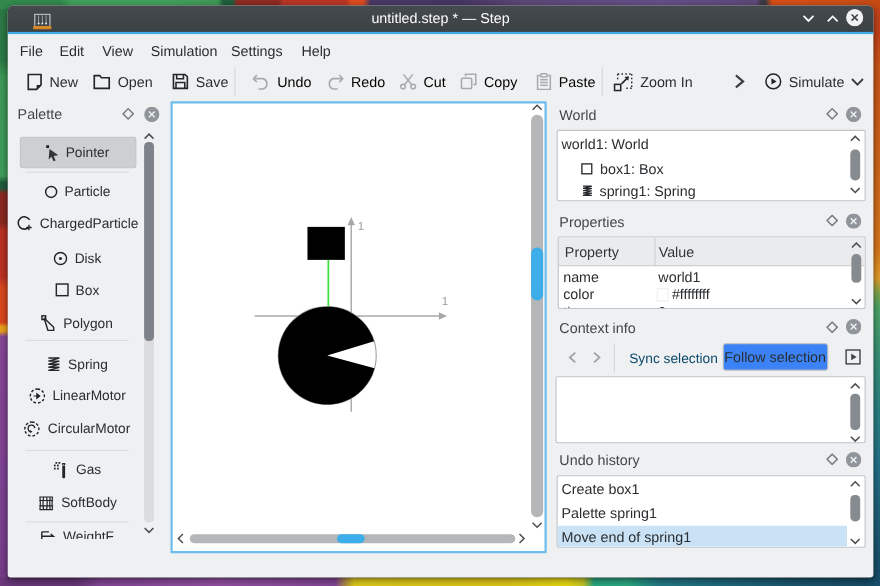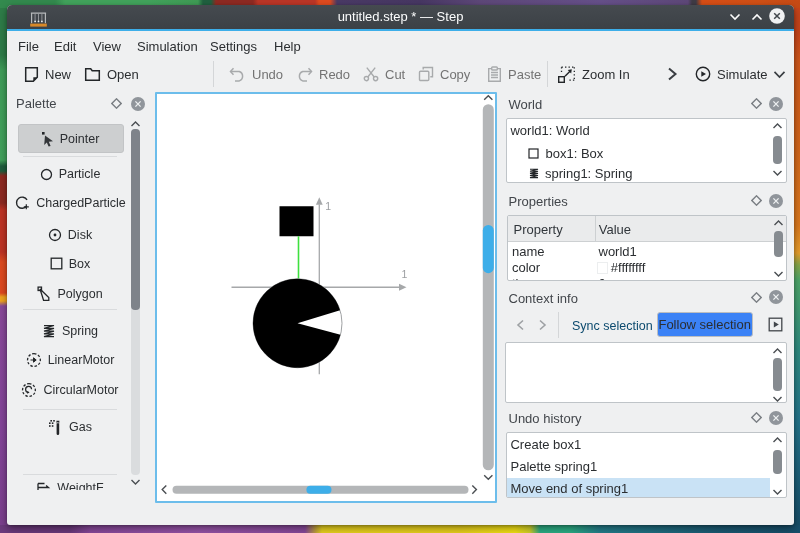--- a/index.html
+++ b/index.html
@@ -6,21 +6,21 @@
 #wall{left:0;top:0;width:800px;height:533px}
 #wall .strip{position:absolute}
 #win{left:7px;top:5px;width:787px;height:520px;background:#eff0f1;border-radius:5px 5px 3px 3px;box-shadow:0 4px 10px rgba(0,0,0,.38),0 1px 3px rgba(0,0,0,.25)}
 #tbar{left:0;top:0;width:787px;height:24px;background:linear-gradient(#454a4f,#3c4146);border-radius:5px 5px 0 0}
 #tbar .title{width:100%;text-align:center;top:4px;left:0;font-size:13px;color:#fbfcfc}
 #blueline{left:0;top:24px;width:787px;height:2px;background:#3daee9}
 #menubar{left:0;top:26px;width:787px;height:26px;font-size:13px;color:#2b2e31}
 #menubar span{position:absolute;top:8px}
 #toolbar{left:0;top:52px;width:787px;height:34px;font-size:13px;color:#2b2e31}
 .titem{position:absolute;top:0;height:34px;display:flex;align-items:center;gap:6px}
-.titem.dis{color:#737373}
+.titem.dis{color:#000000}
 .tsep{position:absolute;top:4px;width:1px;height:26px;background:#d4d6d8}
 svg{display:block}
 .panelT{font-size:13px;color:#42464b;white-space:nowrap}
 .wbox{background:#fff;border:1px solid #bfc4c8;border-radius:2px}
 .lrow{position:absolute;font-size:13px;color:#2b2e31;white-space:nowrap}
 .sbtrack{position:absolute;background:#d0d2d4;border-radius:4px}
 .sbthumb{position:absolute;background:#949a9f;border-radius:4px}
 .chev{position:absolute;color:#5a5e62}
 .prow{position:absolute;left:0;width:116px;display:flex;align-items:center;justify-content:center;gap:6px;font-size:12.5px;color:#2b2e31;box-sizing:border-box}
 .psep{left:11px;width:94px;height:1px;background:#d9dbdd}
@@ -73,20 +73,27 @@
           <path d="M13.3 11.2h-4v4z" fill="#232629"></path>
         </svg>
         <span>New</span>
       </div>
   <div class="titem" style="left:77px">
         <svg width="17" height="15" viewBox="0 0 17 15">
           <path d="M1.7 13.3V1.7h5l1.5 2h7.1v9.6z" fill="none" stroke="#232629" stroke-width="1.5"></path>
         </svg>
         <span>Open</span>
       </div>
+  <div class="titem" style="left:149px">
+        <svg width="16" height="16" viewBox="0 0 16 16">
+          <path d="M1.7 1.7h10.5l2.1 2.1v10.5H1.7z" fill="none" stroke="#232629" stroke-width="1.5"></path>
+          <path d="M4.6 2v3.6h6.2V2M4 14v-5h8v5" fill="none" stroke="#232629" stroke-width="1.4"></path>
+        </svg>
+        <span>Save</span>
+      </div>
   <div class="tsep" style="left:206px"></div>
   <div class="titem dis" style="left:222px">
         <svg width="17" height="15" viewBox="0 0 17 15">
           <path d="M4.5 1.2 1.5 4.5l3 3.3" fill="none" stroke="#a8aaac" stroke-width="1.5"></path>
           <path d="M1.8 4.5h8.5a5 5 0 0 1 0 9.4H6" fill="none" stroke="#a8aaac" stroke-width="1.5"></path>
         </svg>
         <span>Undo</span>
       </div>
   <div class="titem dis" style="left:289px">
         <svg width="17" height="15" viewBox="0 0 17 15">
@@ -238,20 +245,28 @@
             <g fill="#232629">
               <rect x="1" y="3.4" width="1.6" height="1.6"></rect>
               <rect x="3.8" y="3.4" width="1.6" height="1.6"></rect>
               <rect x="1" y="6.2" width="1.6" height="1.6"></rect>
               <rect x="3.8" y="6.2" width="1.6" height="1.6"></rect>
               <rect x="2.4" y="1" width="1.6" height="1.6"></rect>
               <rect x="5.2" y="1" width="1.6" height="1.6"></rect>
             </g>
           </svg>
           <span>Gas</span>
+        </div>
+   <div class="prow" style="top:318px;height:30px">
+          <svg width="16" height="15" viewBox="0 0 16 15">
+            <g fill="none" stroke="#232629" stroke-width="1.1">
+              <path d="M2.2 1.5C2.8 4 2.8 11 2.2 13.5M5.7 1.5C5.2 4 5.2 11 5.7 13.5M8.3 1.5C8.8 4 8.8 11 8.3 13.5M13.8 1.5C13.2 4 13.2 11 13.8 13.5M11.6 1.5C11.3 4 11.3 11 11.6 13.5M2 1.8h12M2 13.2h12M1.7 5h12.6M1.7 9.8h12.6"></path>
+            </g>
+          </svg>
+          <span>SoftBody</span>
         </div>
    <div class="abs psep" style="top:349.5px"></div>
    <div class="prow" style="top:349px;height:30px">
           <svg width="15" height="12" viewBox="0 0 15 12">
             <path d="M2 1.5h6.5M2 1.5v10M2 5.5h10.5l-2.4-2" fill="none" stroke="#232629" stroke-width="1.3"></path>
           </svg>
           <span>WeightF</span>
         </div>
   </div>
   <div class="sbtrack" style="left:119px;top:36px;width:9px;height:346px;background:#dadcde"></div>

